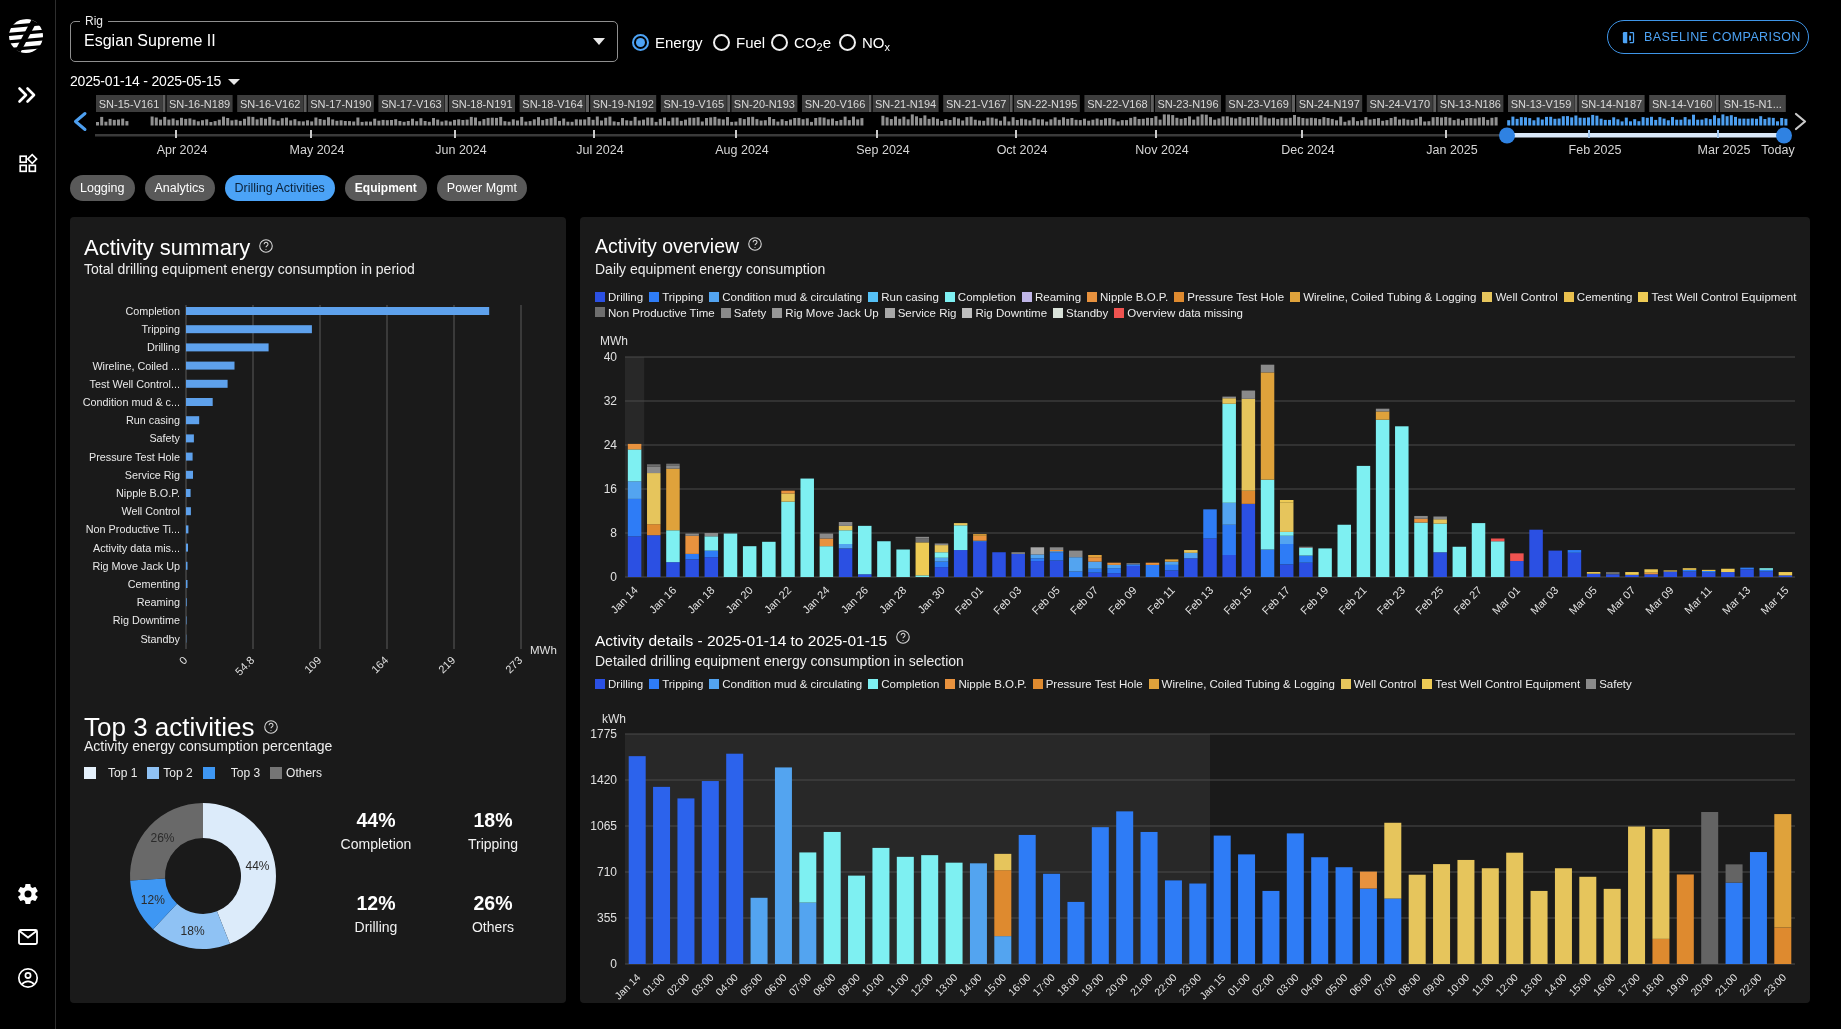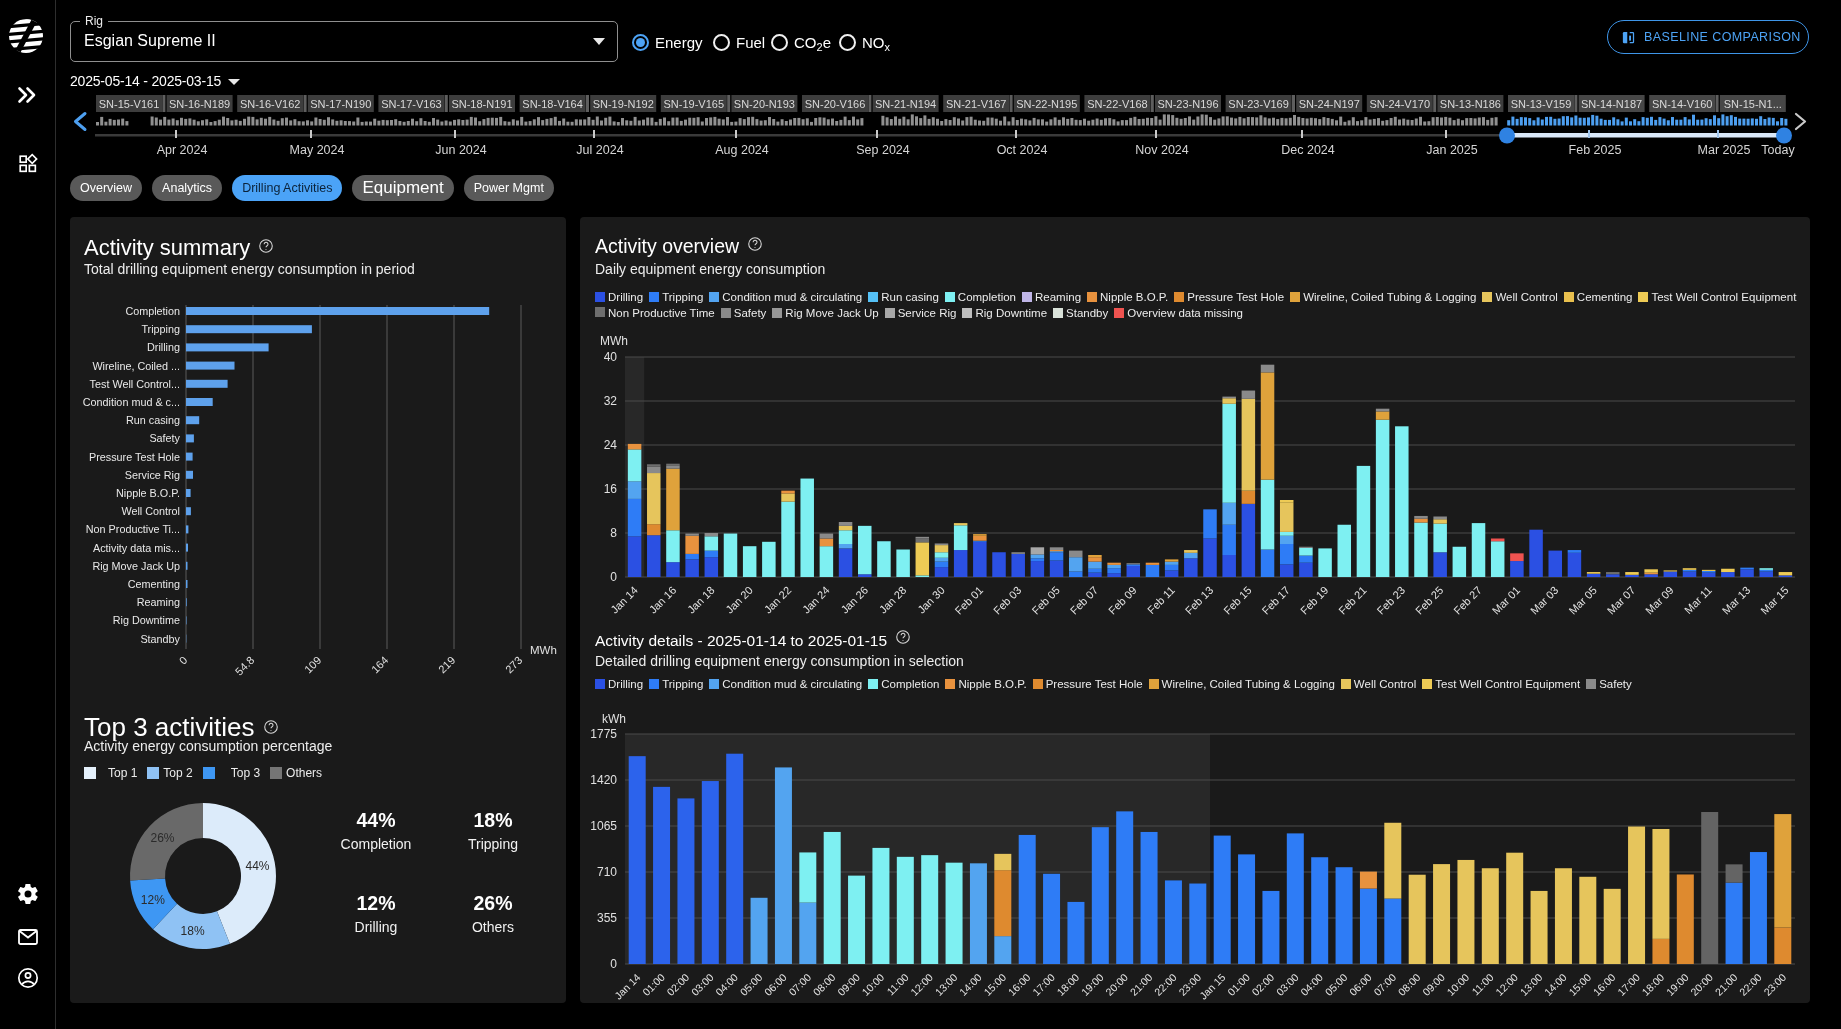--- a/index.html
+++ b/index.html
@@ -63,21 +63,21 @@
 <div style="position:absolute;left:839px;top:34px;width:17px;height:17px;border:2px solid #F0F0F0;border-radius:50%;box-sizing:border-box;"></div>
 <div style="position:absolute;left:862px;top:34px;color:#fff;font-size:15px;">NO<sub style="font-size:11px;">x</sub></div>
 <div style="position:absolute;left:1607px;top:20px;width:202px;height:34px;border:1.5px solid #3E95E8;border-radius:17px;box-sizing:border-box;">
  <svg width="15" height="15" viewBox="0 0 24 24" style="position:absolute;left:13px;top:9px;" fill="#4DA3F5">
    <path d="M10 3H5a2 2 0 0 0-2 2v14a2 2 0 0 0 2 2h5V3z"></path>
    <path d="M14 3h5a2 2 0 0 1 2 2v14a2 2 0 0 1-2 2h-5v-2h5V5h-5V3z"></path>
    <rect x="13" y="9" width="3" height="8"></rect>
  </svg>
  <div style="position:absolute;left:36px;top:9px;color:#4DA3F5;font-size:12.5px;letter-spacing:0.4px;white-space:nowrap;">BASELINE COMPARISON</div>
 </div>
-<div style="position:absolute;left:70px;top:73px;color:#fff;font-size:14px;letter-spacing:-0.2px;">2025-05-14 - 2025-03-15</div>
+<div style="position:absolute;left:70px;top:73px;color:#fff;font-size:14px;letter-spacing:-0.2px;">2025-01-14 - 2025-05-15</div>
 <div style="position:absolute;left:228px;top:79px;width:0;height:0;border-left:6px solid transparent;border-right:6px solid transparent;border-top:6.5px solid #E8E8E8;"></div>
 <svg width="1841" height="78" viewBox="0 0 1841 78" style="position:absolute;left:0;top:90px;" font-family="Liberation Sans, sans-serif">
     <rect x="96.0" y="5" width="66.0" height="17" fill="#3D3D3D"></rect>
     <text x="129.0" y="17.5" fill="#D9D9D9" font-size="11" text-anchor="middle">SN-15-V161</text>
     <rect x="162.4" y="5" width="3" height="17" fill="#5E5E5E"></rect>
     <rect x="166.6" y="5" width="66.0" height="17" fill="#3D3D3D"></rect>
     <text x="199.6" y="17.5" fill="#D9D9D9" font-size="11" text-anchor="middle">SN-16-N189</text>
     <rect x="237.2" y="5" width="66.0" height="17" fill="#3D3D3D"></rect>
     <text x="270.2" y="17.5" fill="#D9D9D9" font-size="11" text-anchor="middle">SN-16-V162</text>
     <rect x="303.6" y="5" width="3" height="17" fill="#5E5E5E"></rect>
@@ -551,24 +551,24 @@
     <text x="1595" y="64" fill="#D5D5D5" font-size="12.5" text-anchor="middle">Feb 2025</text>
     <rect x="1717" y="40" width="2" height="8" fill="#9FC4EC"></rect>
     <text x="1724" y="64" fill="#D5D5D5" font-size="12.5" text-anchor="middle">Mar 2025</text>
     <text x="1778" y="64" fill="#D5D5D5" font-size="12.5" text-anchor="middle">Today</text>
     <circle cx="1507" cy="45.5" r="8" fill="#2F82E2"></circle>
     <circle cx="1784" cy="45.5" r="8" fill="#2F82E2"></circle>
     <polyline points="85,23.5 75.5,31.5 85,39.5" fill="none" stroke="#4D9FF0" stroke-width="3" stroke-linecap="round" stroke-linejoin="round"></polyline>
     <polyline points="1796,24 1805,31.5 1796,39" fill="none" stroke="#C9C9C9" stroke-width="2.2" stroke-linecap="round" stroke-linejoin="round"></polyline>
   </svg>
 <div style="position:absolute;left:70px;top:175px;display:flex;gap:10px;">
-    <div style="background:#595959;color:#FFFFFF;height:26px;line-height:26px;border-radius:13px;padding:0 10px;font-size:12.5px;">Overview</div>
+    <div style="background:#595959;color:#FFFFFF;height:26px;line-height:26px;border-radius:13px;padding:0 10px;font-size:12.5px;">Logging</div>
     <div style="background:#595959;color:#FFFFFF;height:26px;line-height:26px;border-radius:13px;padding:0 10px;font-size:12.5px;">Analytics</div>
     <div style="background:#4BA3F7;color:#0B2239;height:26px;line-height:26px;border-radius:13px;padding:0 10px;font-size:12.5px;">Drilling Activities</div>
-    <div style="background:#595959;color:#FFFFFF;height:26px;line-height:26px;border-radius:13px;padding:0 10px;font-size:17px;">Equipment</div>
+    <div style="background:#595959;color:#FFFFFF;height:26px;line-height:26px;border-radius:13px;padding:0 10px;font-size:12px;font-weight:bold;">Equipment</div>
     <div style="background:#595959;color:#FFFFFF;height:26px;line-height:26px;border-radius:13px;padding:0 10px;font-size:12.5px;">Power Mgmt</div>
   </div>
 <div style="position:absolute;left:70px;top:217px;width:496px;height:786px;background:#1A1A1A;border-radius:4px;">
     <div style="position:absolute;left:14px;top:18px;color:#fff;font-size:22px;">Activity summary<svg width="16" height="16" viewBox="0 0 24 24" style="vertical-align:1px;margin-left:8px;" fill="none" stroke="#D8D8D8" stroke-width="1.6">
         <circle cx="12" cy="12" r="9.4"></circle>
         <path d="M9.2 9.2a2.9 2.9 0 1 1 4.4 2.5c-.9.6-1.6 1.1-1.6 2.3"></path>
         <circle cx="12" cy="17.2" r="0.8" fill="#D8D8D8" stroke="none"></circle>
       </svg></div>
     <div style="position:absolute;left:14px;top:44px;color:#EDEDED;font-size:14px;">Total drilling equipment energy consumption in period</div>
     <svg width="496" height="400" viewBox="0 0 496 400" style="position:absolute;left:0;top:80px;" font-family="Liberation Sans, sans-serif">

